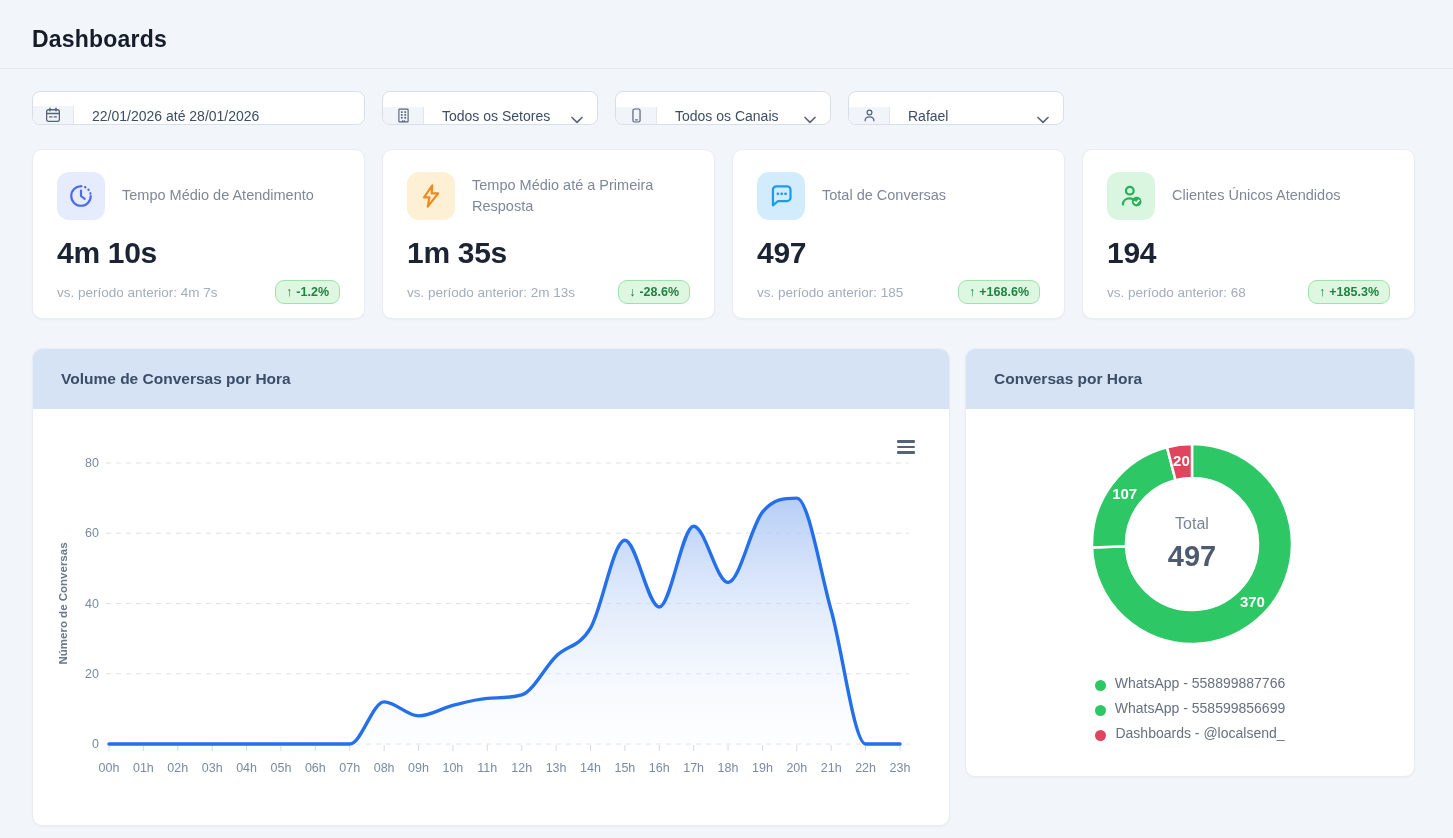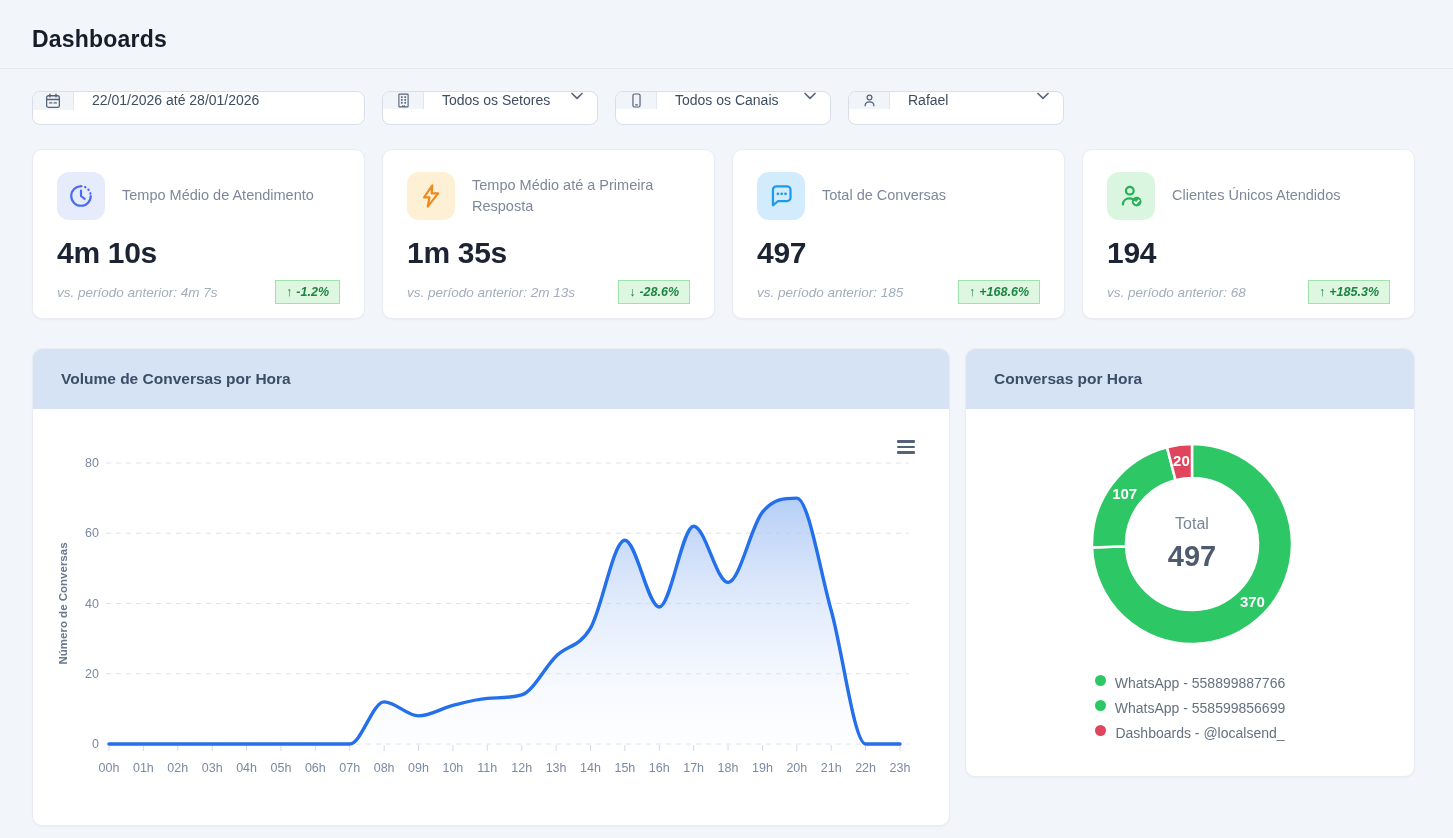--- a/index.html
+++ b/index.html
@@ -10,21 +10,21 @@
     color:#232c3d;
     overflow:hidden;
   }
   .page { padding:26px 38px 0 32px; }
   .page-title { font-size:23px; font-weight:700; color:#151d2b; letter-spacing:.2px; }
   .divider { border:none; border-top:1px solid #e4e8ef; margin:15px -38px 0 -38px; }
 
   
   .filters { display:flex; gap:17px; margin-top:22px; }
   .filter {
-    display:flex; align-items:flex-start; height:34px;
+    display:flex; align-items:flex-end; height:34px;
     background:#fff; border:1px solid #d9dfe8; border-radius:8px; overflow:hidden;
     cursor:pointer;
   }
   .filter-icon-box {
     width:41px; background:#f1f4f8; border-right:1px solid #e2e7ee;
     display:flex; align-items:center; justify-content:center; flex:0 0 auto;
   }
   .filter-value {
     display:flex; align-items:center; padding:0 18px;
     font-size:14px; color:#3d4e63; flex:1 1 auto; white-space:nowrap;
@@ -44,24 +44,24 @@
   .kpi-icon-box {
     width:48px; height:48px; border-radius:12px; flex:0 0 auto;
     display:flex; align-items:center; justify-content:center;
   }
   .ib-blue   { background:#e7ecfd; }
   .ib-orange { background:#fdf0d5; }
   .ib-cyan   { background:#d3ecfd; }
   .ib-green  { background:#daf6e0; }
   .kpi-label { font-size:14.5px; color:#7e8899; line-height:1.45; max-width:215px; }
   .kpi-value { margin-top:16px; font-size:30px; font-weight:700; color:#1c2433; letter-spacing:-.3px; }
-  .kpi-bottom { margin-top:10px; display:flex; align-items:center; justify-content:space-between;font-style:italic; }
+  .kpi-bottom { margin-top:10px; display:flex; align-items:center; justify-content:space-between; }
   .kpi-prev { font-size:13.5px; color:#a3adbb; }
   .kpi-badge {
-    background:#def7e0; border:1px solid #9fe3ab; border-radius:0;
+    background:#def7e0; border:1px solid #9fe3ab; border-radius:9px;
     padding:4px 10px; font-size:12.5px; font-weight:700; color:#1d8442; white-space:nowrap;
   }
   .kpi-badge .arrow { margin-right:4px; font-weight:400; }
 
   
   .charts-row { display:grid; grid-template-columns:1fr 450px; gap:15px; margin-top:29px; align-items:start; }
   .chart-card {
     background:#fff; border:1px solid #e9edf3; border-radius:10px;
     box-shadow:0 1px 2px rgba(16,24,40,.04); overflow:hidden;
   }
@@ -78,21 +78,21 @@
   .menu-icon i { display:block; height:2.6px; background:#54637a; border-radius:1px; }
 
   .donut-body { position:relative; height:367px; }
   .donut-center {
     position:absolute; left:226px; top:135px; transform:translate(-50%,-50%);
     text-align:center; pointer-events:none;
   }
   .donut-center .t-label { display:block; font-size:16px; color:#7a8593; margin-bottom:7px; }
   .donut-center .t-value { display:block; font-size:29px; font-weight:700; color:#4e5a6e; }
   .donut-legend { margin-top:22px; display:flex; flex-direction:column; align-items:center; gap:9px; }
-  .legend-row { display:flex; align-items:flex-start; gap:9px; cursor:pointer; }
+  .legend-row { display:flex; align-items:flex-end; gap:9px; cursor:pointer; }
   .legend-dot { width:11px; height:11px; border-radius:50%; flex:0 0 auto; }
   .legend-label { font-size:14px; color:#66717f; }
 
   text { font-family:"Liberation Sans", sans-serif; }
 </style>
 </head>
 <body>
 
 <div class="page">
 

